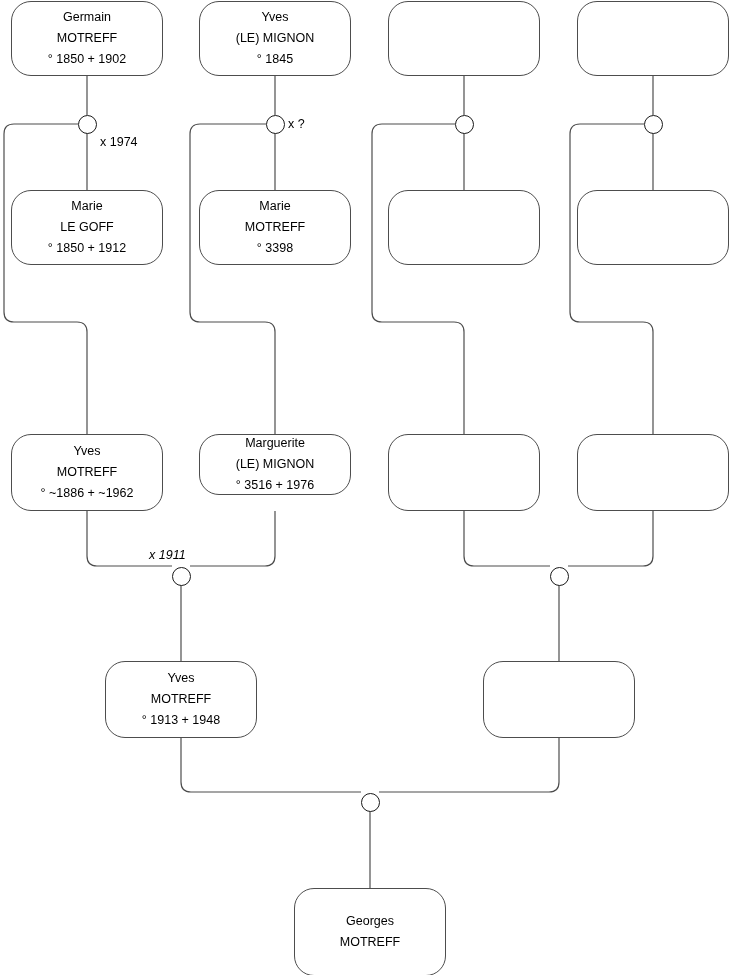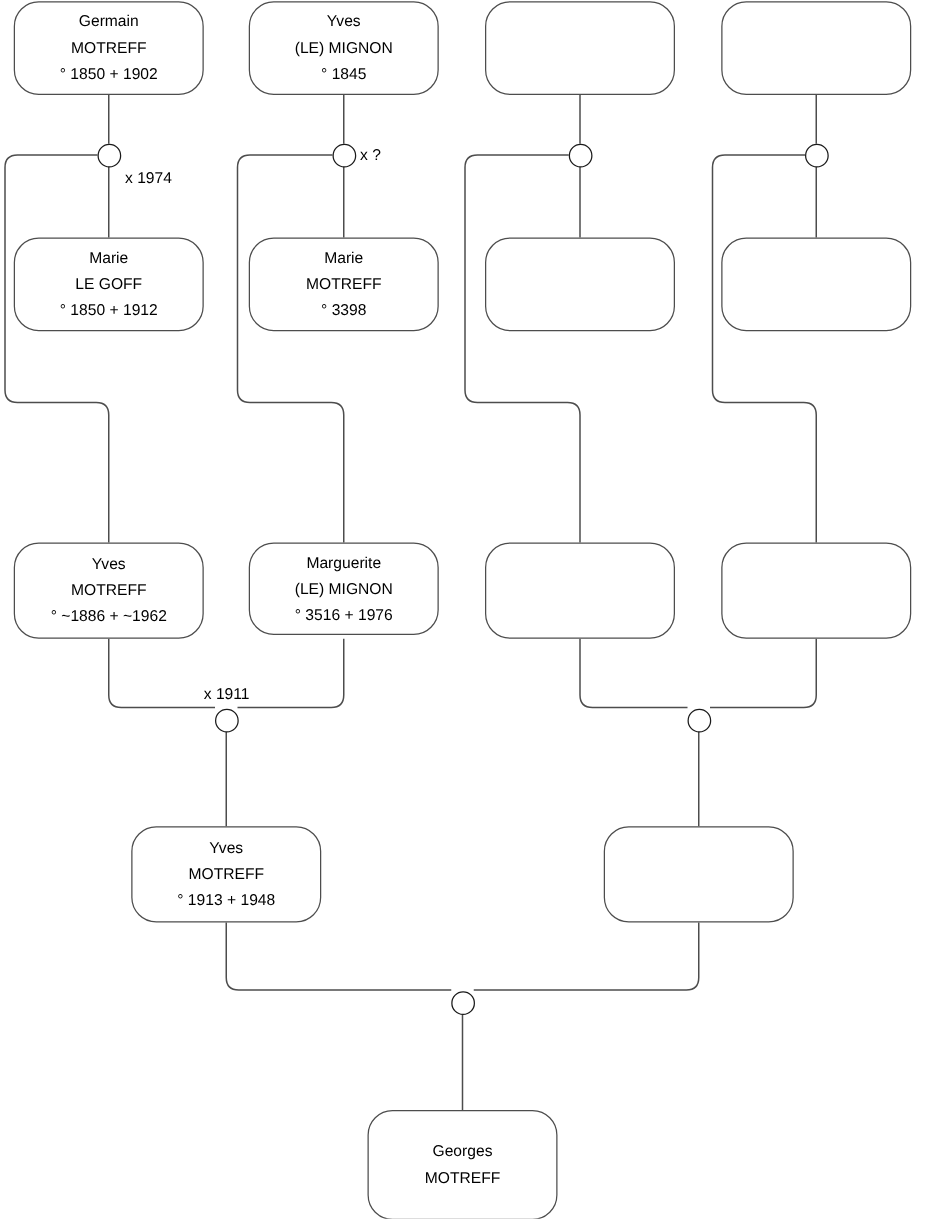--- a/index.html
+++ b/index.html
@@ -114,21 +114,21 @@
         <div class="person-line">MOTREFF</div>
         <div class="person-line">° 3398</div>
       </div>
       <div class="person-box" style="left: 388px; top: 190px; width: 152px; height: 75px;"></div>
       <div class="person-box" style="left: 577px; top: 190px; width: 152px; height: 75px;"></div>
       <div class="person-box" style="left: 11px; top: 434px; width: 152px; height: 77px;">
         <div class="person-line">Yves</div>
         <div class="person-line">MOTREFF</div>
         <div class="person-line">° ~1886 + ~1962</div>
       </div>
-      <div class="person-box" style="left: 199px; top: 434px; width: 152px; height: 74px;">
+      <div class="person-box" style="left: 199px; top: 434px; width: 152px; height: 61px;">
         <div class="person-line">Marguerite</div>
         <div class="person-line">(LE) MIGNON</div>
         <div class="person-line">° 3516 + 1976</div>
       </div>
       <div class="person-box" style="left: 388px; top: 434px; width: 152px; height: 77px;"></div>
       <div class="person-box" style="left: 577px; top: 434px; width: 152px; height: 77px;"></div>
       <div class="person-box" style="left: 105px; top: 661px; width: 152px; height: 77px;">
         <div class="person-line">Yves</div>
         <div class="person-line">MOTREFF</div>
         <div class="person-line">° 1913 + 1948</div>
@@ -140,18 +140,18 @@
       </div>
     </div>
   <div id="unions-layer">
       <div class="union-node" style="left: 77.5px; top: 114.5px;"></div>
       <div class="union-label" style="left: 100px; top: 118px; margin-top: 17px;">x 1974</div>
       <div class="union-node" style="left: 265.5px; top: 114.5px;"></div>
       <div class="union-label" style="left: 288px; top: 117px;">x ?</div>
       <div class="union-node" style="left: 454.5px; top: 114.5px;"></div>
       <div class="union-node" style="left: 643.5px; top: 114.5px;"></div>
       <div class="union-node" style="left: 171.5px; top: 566.5px;"></div>
-      <div class="union-label" style="left: 163px; top: 548px;">x 1911</div>
+      <div class="union-label" style="left: 149px; top: 548px; font-style: italic;">x 1911</div>
       <div class="union-node" style="left: 549.5px; top: 566.5px;"></div>
       <div class="union-node" style="left: 360.5px; top: 792.5px;"></div>
     </div>
 
 </div>
 
 </body></html>

